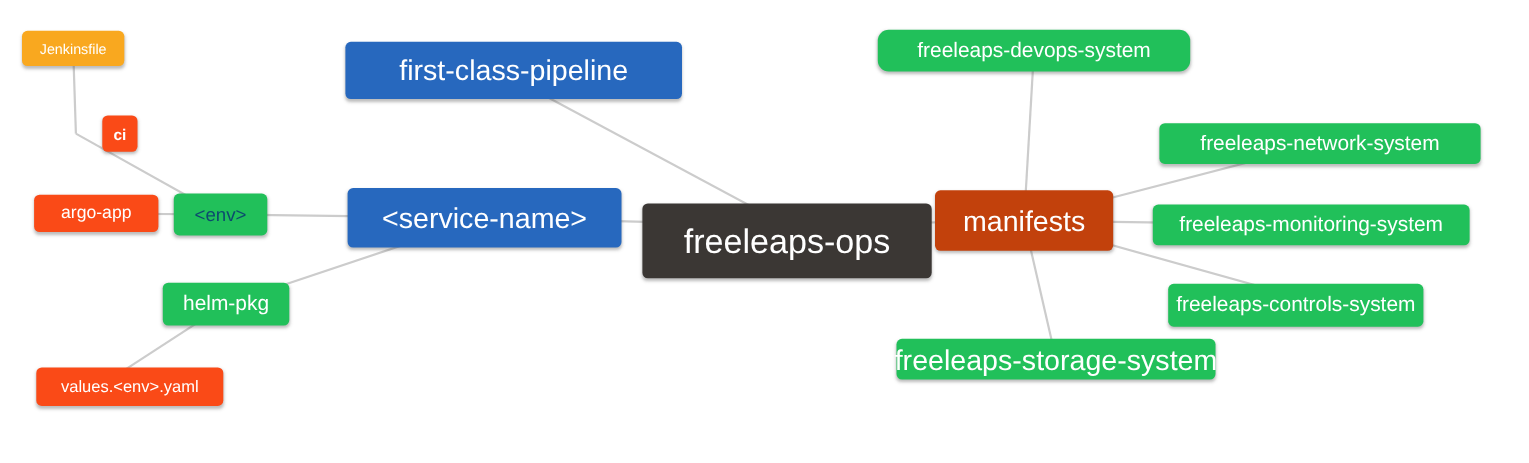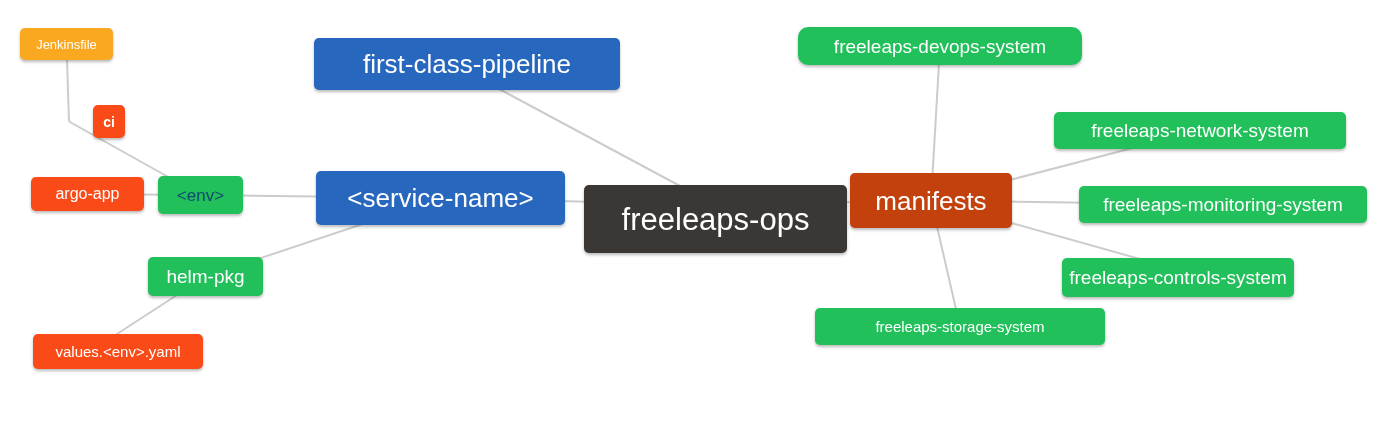--- a/index.html
+++ b/index.html
@@ -87,23 +87,23 @@
       </div>
       <div class="node" style="left: 850px; top: 173px; width: 162px; height: 55px; font-size: 26px; background: #c2410c; color: rgb(255, 255, 255);">
         <span>manifests</span>
       </div>
       <div class="node" style="left: 798px; top: 27px; width: 284px; height: 38px; font-size: 19px; background: rgb(33, 192, 90); color: rgb(255, 255, 255); border-radius: 10px;">
         <span>freeleaps-devops-system</span>
       </div>
       <div class="node" style="left: 1054px; top: 112px; width: 292px; height: 37px; font-size: 19px; background: rgb(33, 192, 90); color: rgb(255, 255, 255);">
         <span>freeleaps-network-system</span>
       </div>
-      <div class="node" style="left: 1048px; top: 186px; width: 288px; height: 37px; font-size: 19px; background: rgb(33, 192, 90); color: rgb(255, 255, 255); margin-left: 31px;">
+      <div class="node" style="left: 1048px; top: 186px; width: 288px; height: 37px; font-size: 19px; background: rgb(33, 192, 90); color: rgb(255, 255, 255);">
         <span>freeleaps-monitoring-system</span>
       </div>
       <div class="node" style="left: 1062px; top: 258px; width: 232px; height: 39px; font-size: 19px; background: rgb(33, 192, 90); color: rgb(255, 255, 255);">
         <span>freeleaps-controls-system</span>
       </div>
-      <div class="node" style="left: 815px; top: 308px; width: 290px; height: 37px; font-size: 15px; background: rgb(33, 192, 90); color: rgb(255, 255, 255);">
+      <div class="node" style="left: 815px; top: 308px; width: 290px; height: 37px; font-size: 26px; background: rgb(33, 192, 90); color: rgb(255, 255, 255);">
         <span>freeleaps-storage-system</span>
       </div>
     </div>
 </div>
 
 </body></html>

